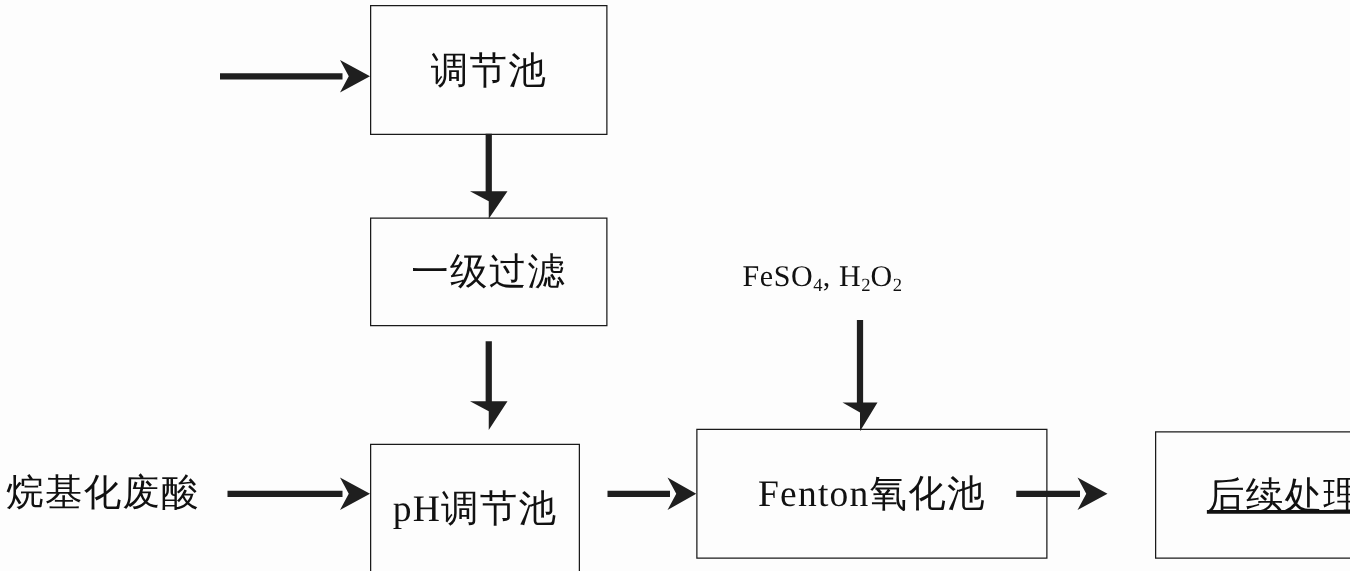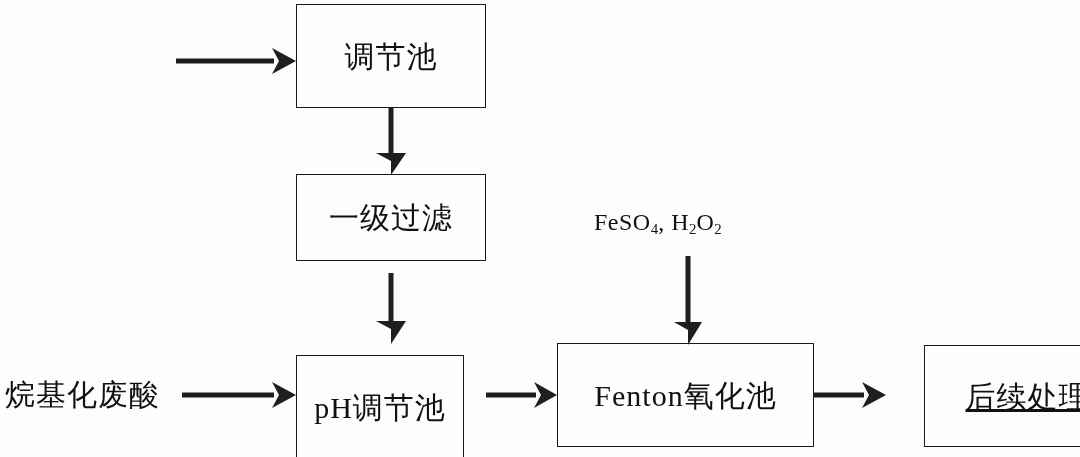--- a/index.html
+++ b/index.html
@@ -73,21 +73,21 @@
   </div>
 
   <div class="node" style="left:296px; top:174px; width:190px; height:87px;">
     <span class="node-label">一级过滤</span>
   </div>
 
   <div class="node" style="left:296px; top:343px; width:168px; height:104px;margin-top:12px;">
     <span class="node-label">pH调节池</span>
   </div>
 
-  <div class="node" style="left:557px; top:343px; width:257px; height:104px;">
+  <div class="node" style="left:557px; top:343px; width:281px; height:104px;">
     <span class="node-label">Fenton氧化池</span>
   </div>
 
   <div class="node" style="left:924px; top:345px; width:207px; height:102px;text-decoration:underline;">
     <span class="node-label">后续处理</span>
   </div>
 
 
   <div class="free-label" style="left:5px; top:378px;">烷基化废酸</div>
 

